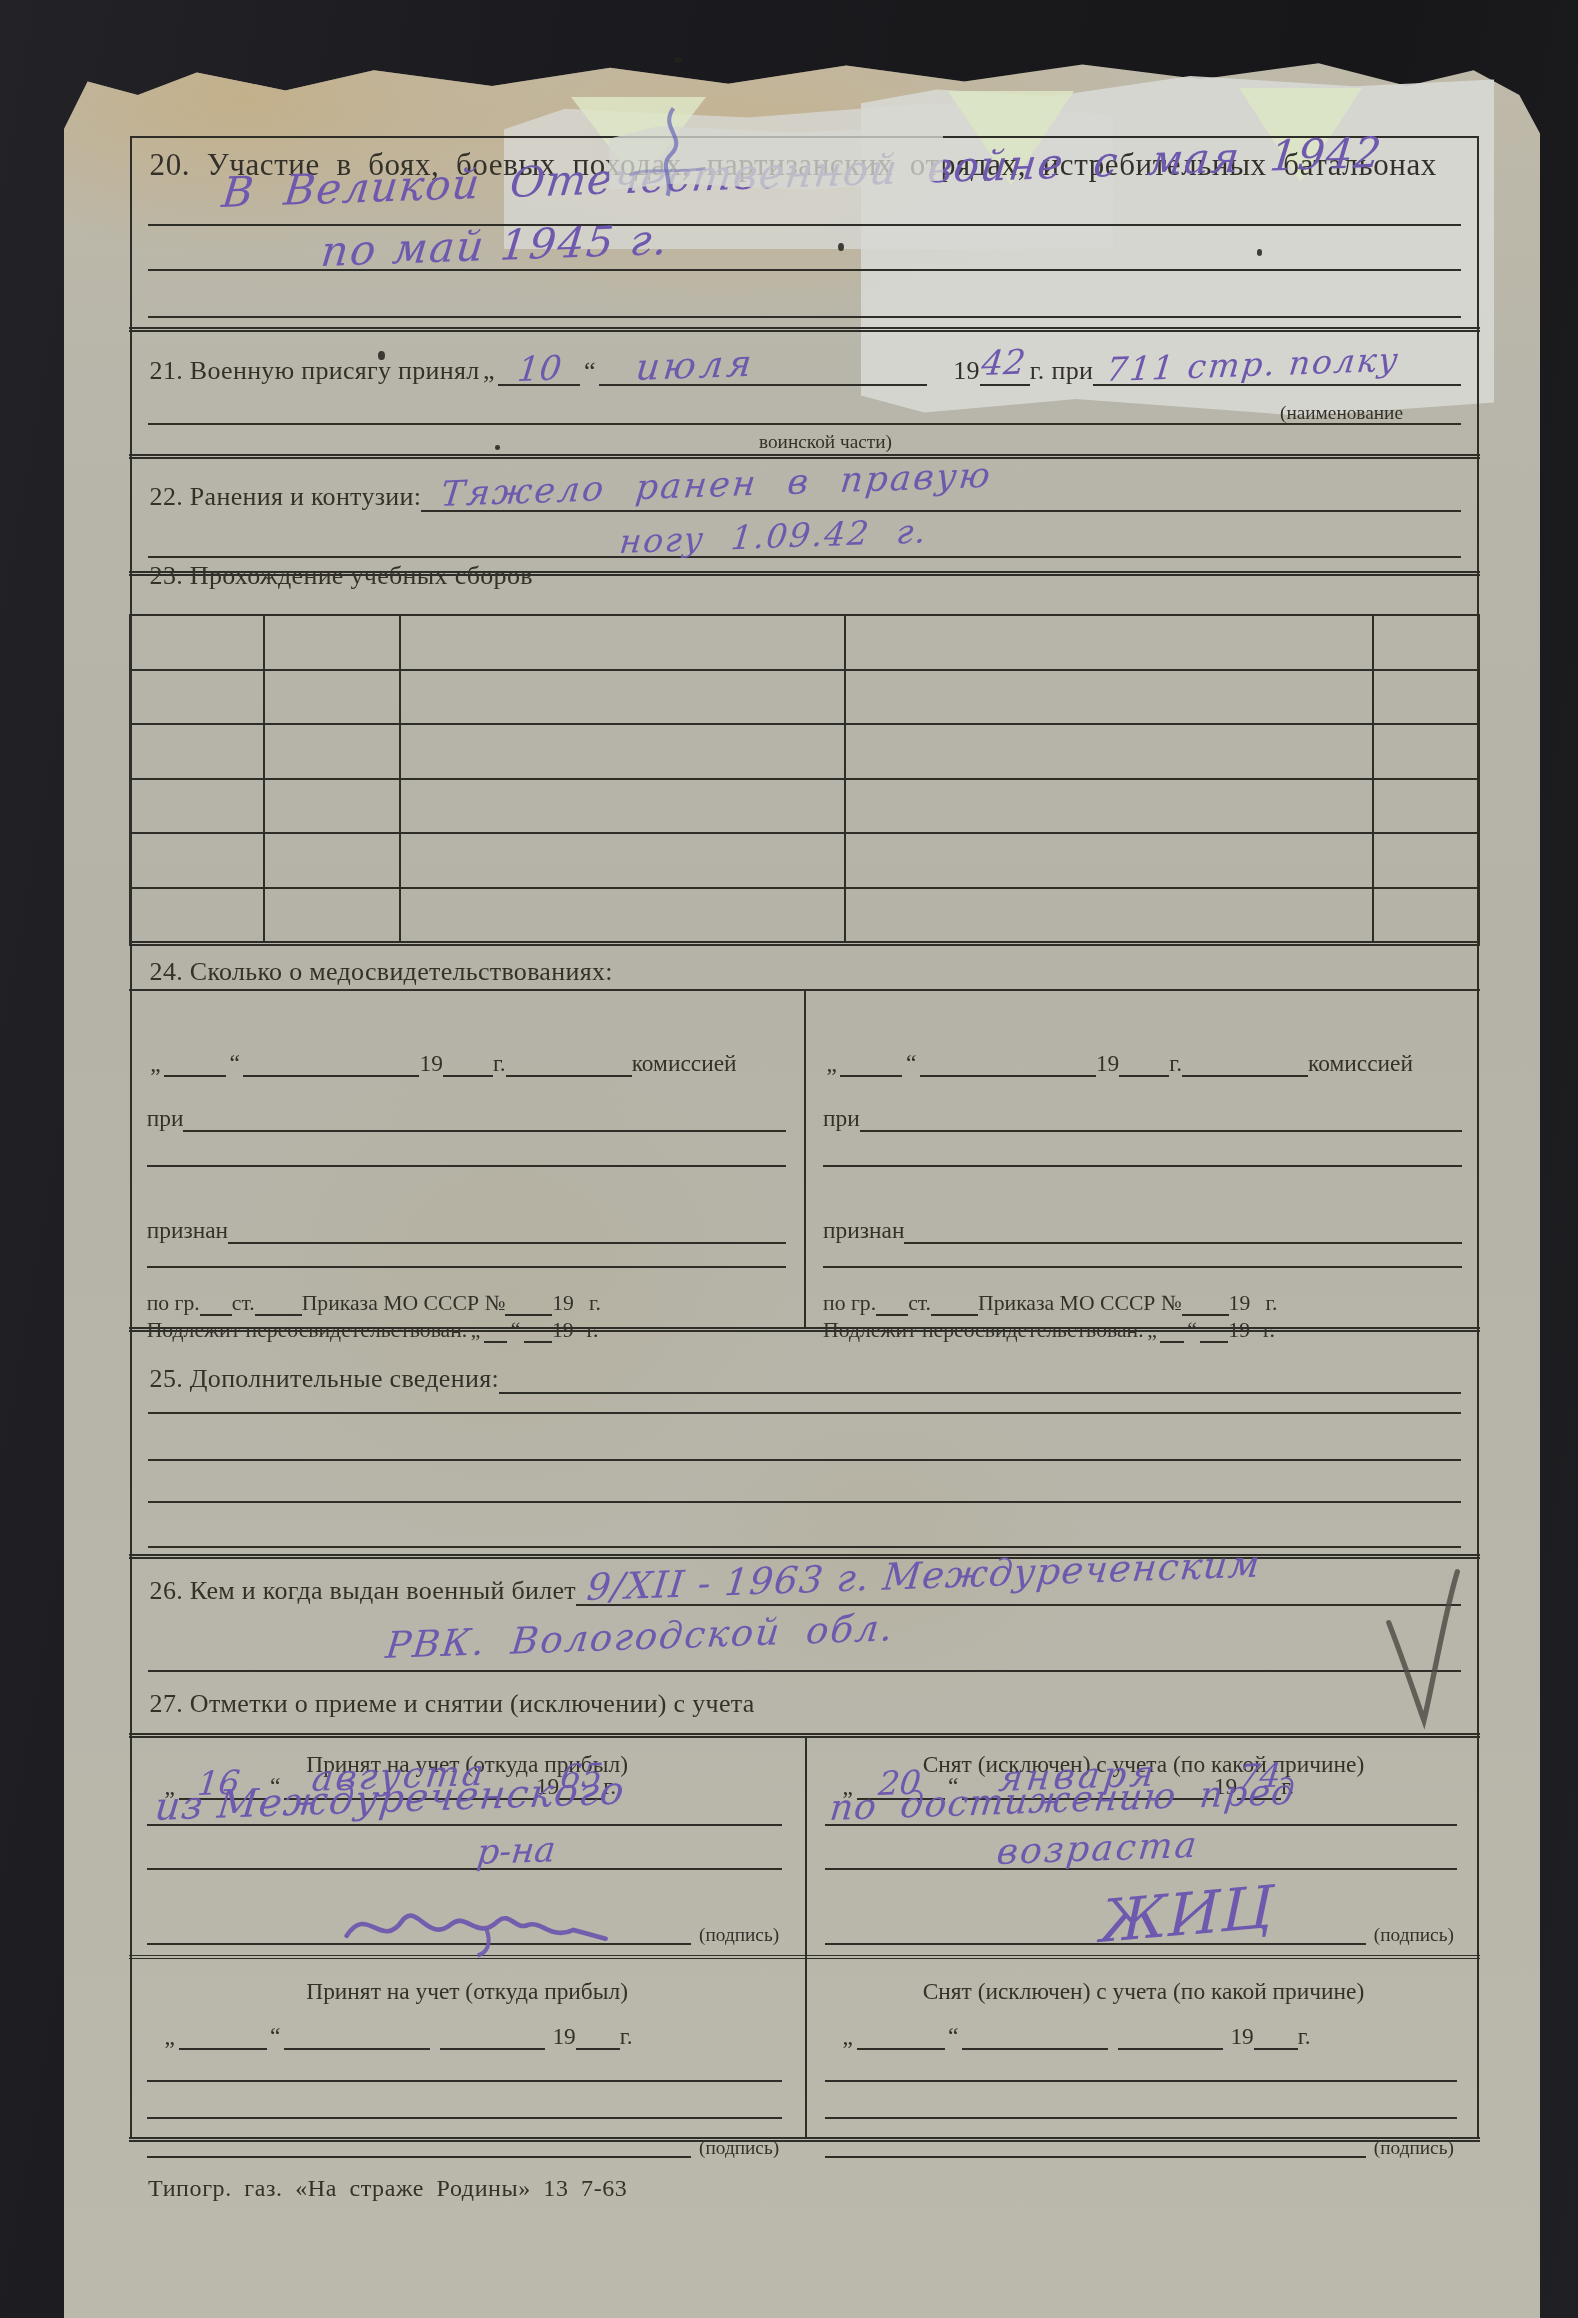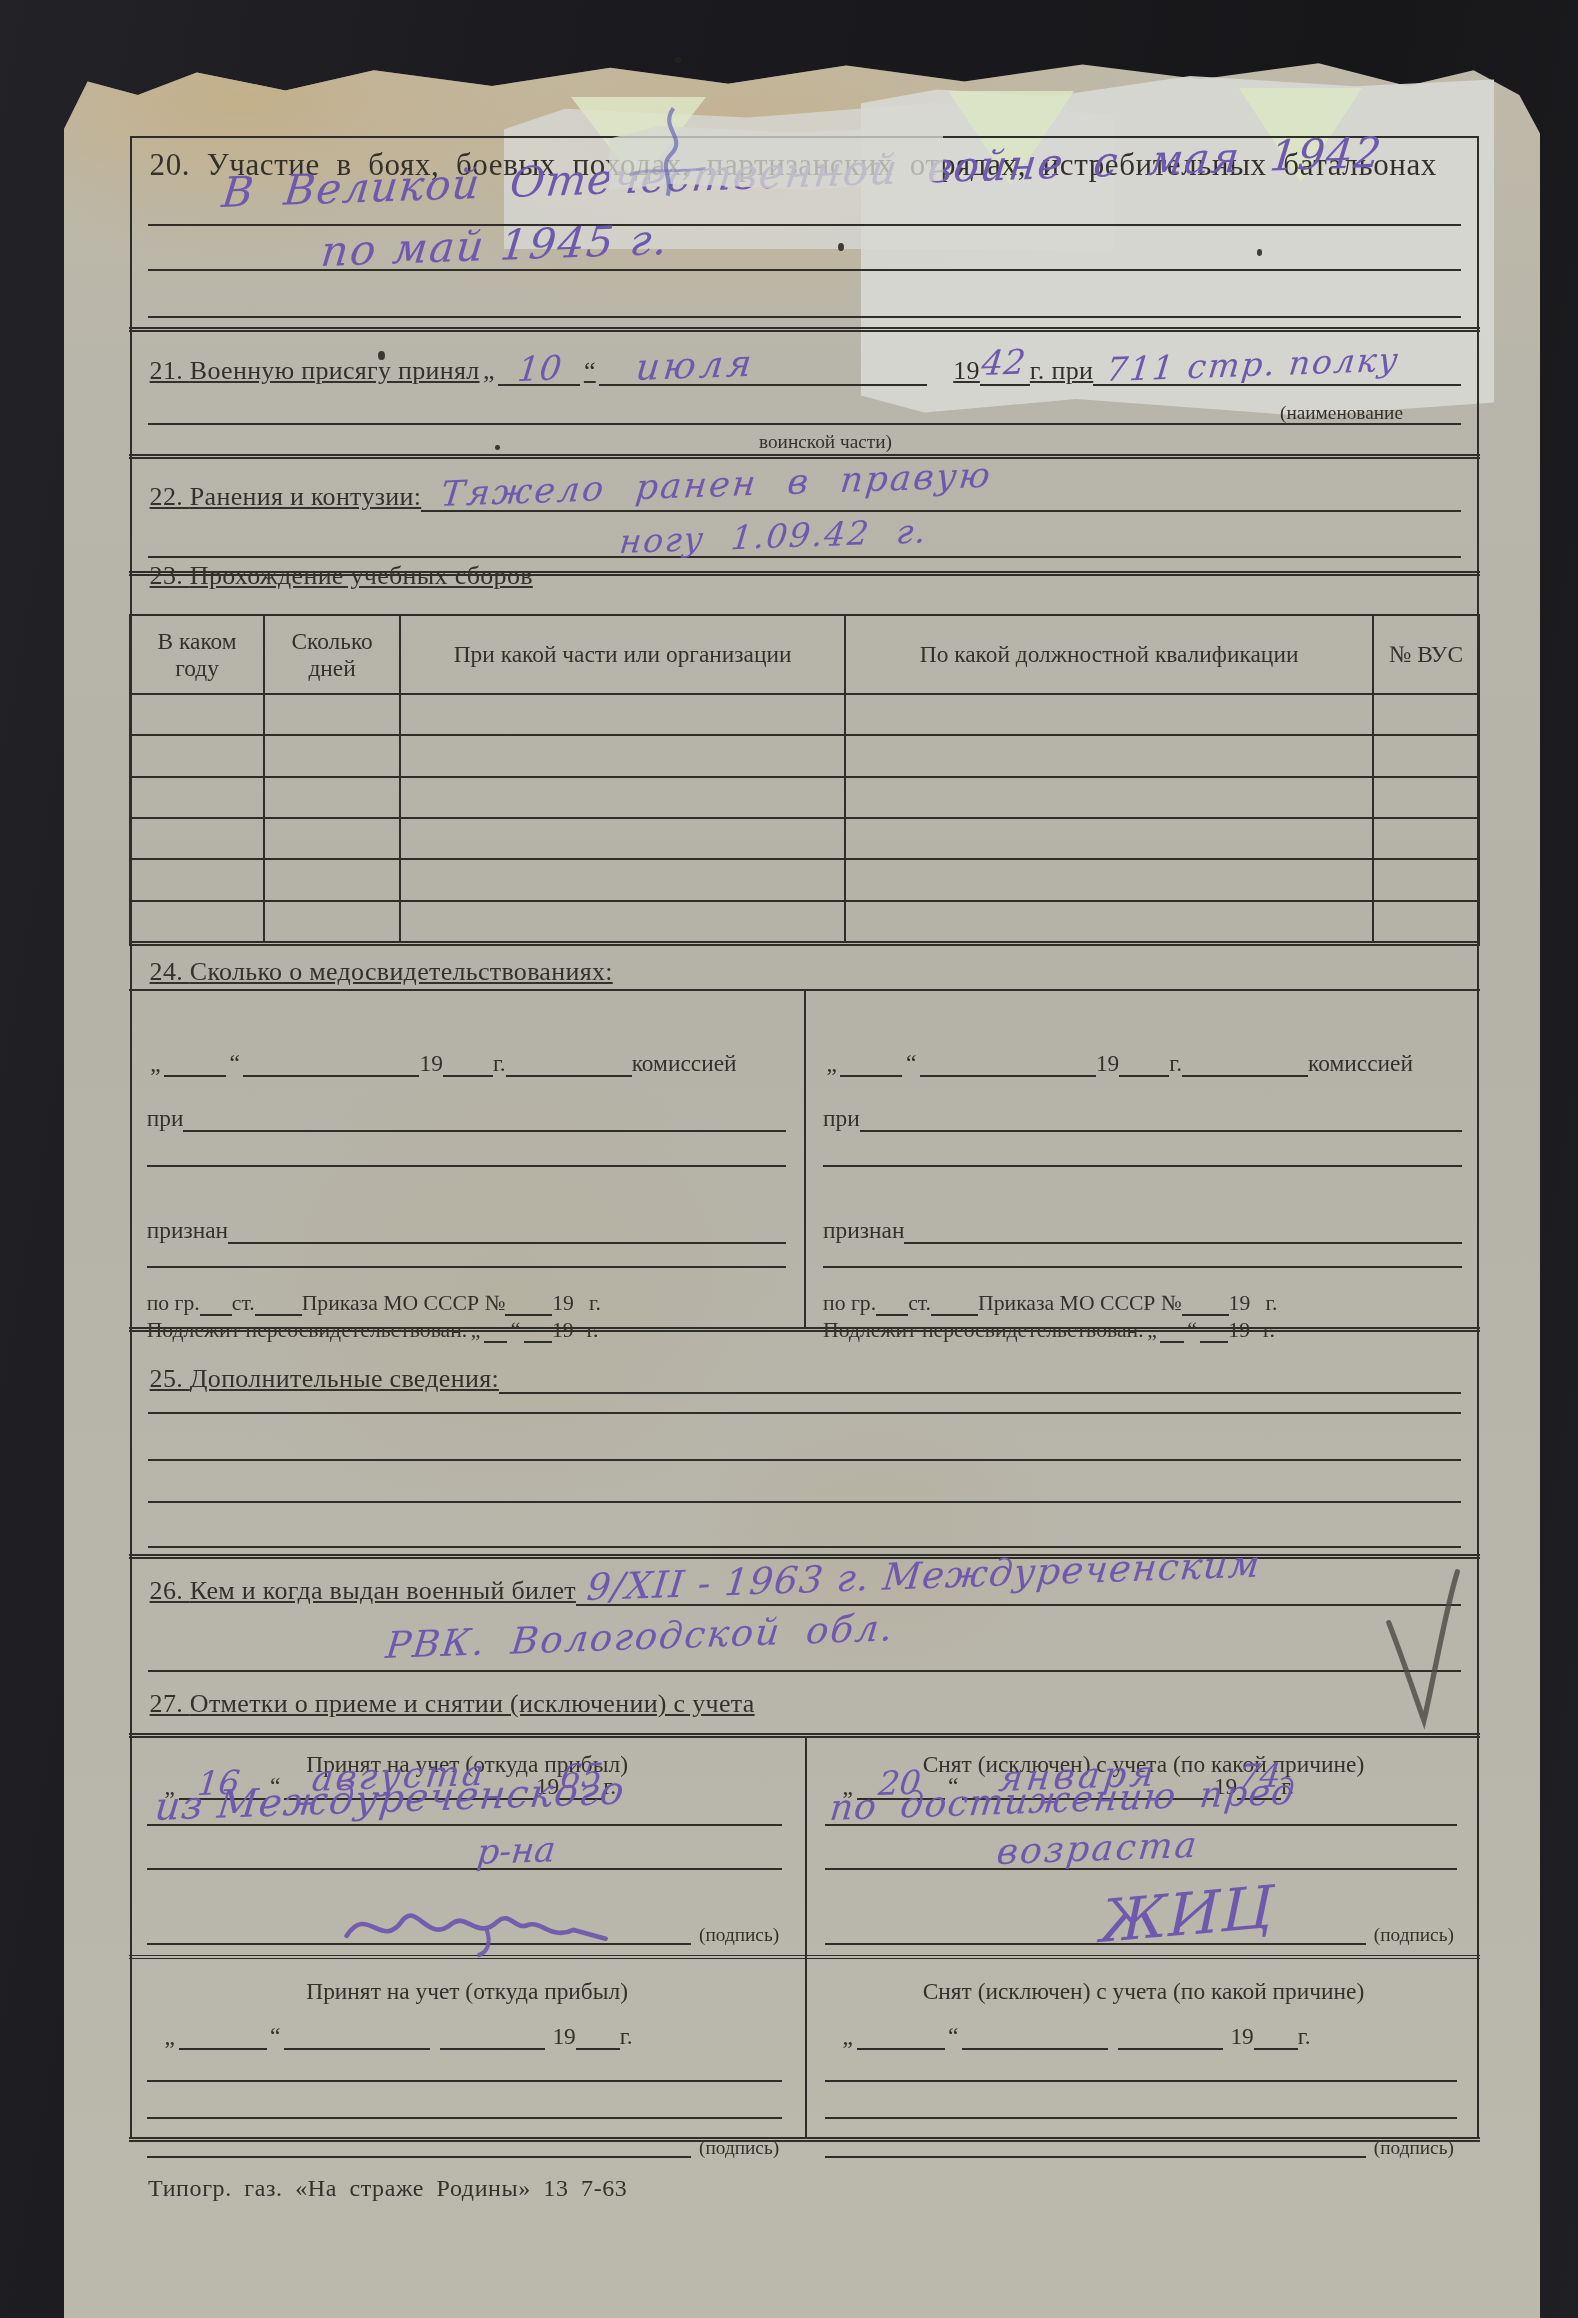--- a/index.html
+++ b/index.html
@@ -46,21 +46,21 @@
   
   .wash{position:absolute;left:609px;top:126px;width:334px;height:64px;
     background:rgba(214,215,209,.78);z-index:3;
     clip-path:polygon(0 20%,15% 0,55% 10%,100% 0,100% 85%,60% 100%,20% 90%,0 100%);}
   
   .form{
     position:absolute;left:130px;top:136px;width:1349px;height:2003px;
     border:2.9px solid var(--line);box-sizing:border-box;z-index:2;
   }
   .print{font-family:"Liberation Serif",serif;color:var(--ink);}
-  .t44{font-size:26px;line-height:1.15;letter-spacing:0.3px;text-decoration:underline;}
+  .t44{font-size:26px;line-height:1.15;letter-spacing:0.3px;}
   .t46{font-size:31px;line-height:1.15;letter-spacing:0.6px;word-spacing:8.2px;}
   .t40{font-size:23.4px;line-height:1.15;}
   .t37{font-size:21.7px;line-height:1.15;}
   .t33{font-size:19.3px;line-height:1.1;}
   .row{display:flex;align-items:flex-end;}
   .blank{border-bottom:2.3px solid var(--line);position:relative;box-sizing:border-box;height:1.05em;}
   .grow{flex:1;}
   .rule{position:absolute;left:16.4px;right:16.4px;border-bottom:2.3px solid var(--line);}
   .heavy{position:absolute;left:-2.9px;right:-2.9px;border-bottom:5.9px double var(--line);}
   .q{padding:0 3.5px;}
@@ -168,27 +168,20 @@
     </span>
   </div>
   <div class="abs hw" style="left:486px;top:387px;font-size:33px;letter-spacing:1.8px;word-spacing:14px;">ногу 1.09.42 г.</div>
   <div class="rule" style="top:418px;"></div>
   <div class="heavy" style="top:433px;"></div>
 
   <div class="abs print t44" style="left:17.6px;top:423px;">
     <span>23.</span>&nbsp;<span>Прохождение учебных сборов</span>
   </div>
   <div class="t23">
-    <div class="thead">
-      <div class="th c0 print t40">В каком году</div>
-      <div class="th c1 print t40">Сколько дней</div>
-      <div class="th c2 print t40">При какой части или организации</div>
-      <div class="th c3 print t40">По какой должностной квалификации</div>
-      <div class="th c4 print t40">№ ВУС</div>
-    </div>
     <div class="tbody">
         <div class="tr">
           <div class="td c0"></div>
           <div class="td c1"></div>
           <div class="td c2"></div>
           <div class="td c3"></div>
           <div class="td c4"></div>
         </div>
         <div class="tr">
           <div class="td c0"></div>

